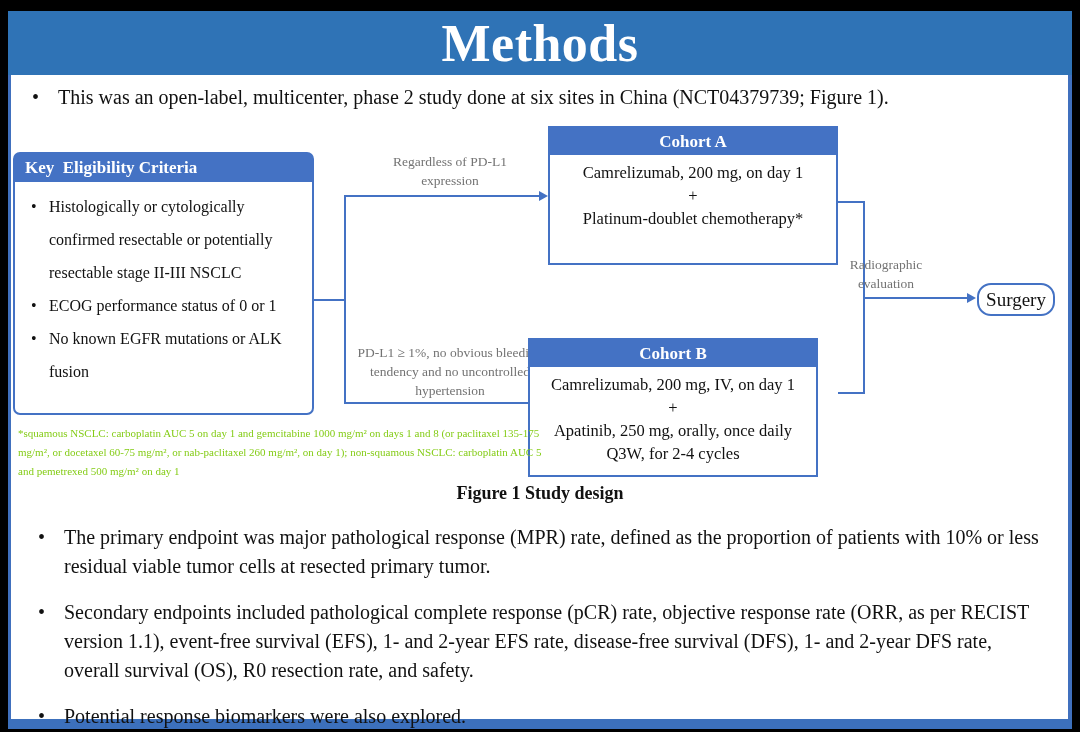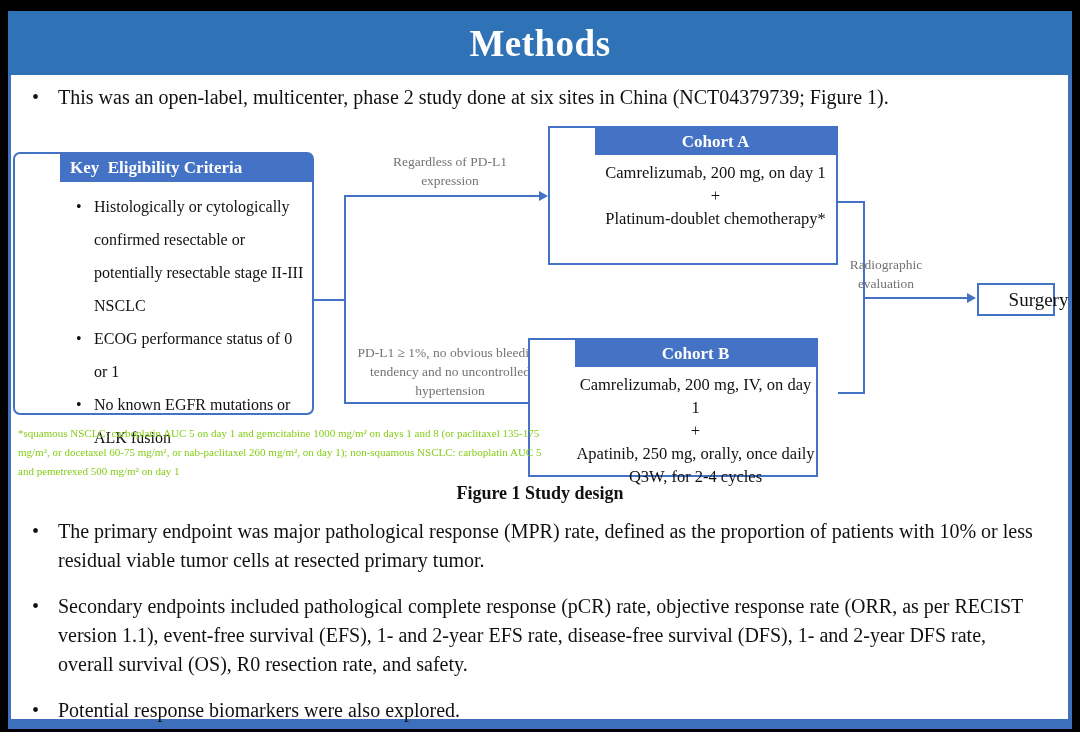--- a/index.html
+++ b/index.html
@@ -5,45 +5,45 @@
   html,body{margin:0;padding:0;}
   body{
     width:1080px;height:732px;position:relative;background:#000;
     font-family:"Liberation Serif","DejaVu Serif",serif;color:#111;
     overflow:hidden;
   }
   .abs{position:absolute;}
   
   .titlebar{left:8px;top:11px;width:1064px;height:64px;background:#2F73B6;
     display:flex;align-items:center;justify-content:center;}
-  .title{color:#fff;font-size:37px;font-weight:bold;letter-spacing:.5px;}
+  .title{color:#fff;font-size:52px;font-weight:bold;letter-spacing:.5px;}
   .content{left:8px;top:75px;width:1064px;height:644px;background:#fff;
     border-left:3px solid #4070BE;border-right:4px solid #4070BE;box-sizing:border-box;}
   .bottombar{left:8px;top:719px;width:1064px;height:10px;background:#3C70BC;}
   
   .bullet{position:relative;padding-left:28px;font-size:20px;line-height:29px;}
   .bullet::before{content:"\2022";position:absolute;left:2px;}
   .intro{left:30px;top:83px;width:1014px;}
-  .endpoints{left:30px;top:517px;width:1014px;list-style:none;margin:0;padding:0;}
+  .endpoints{left:30px;top:517px;width:1014px;list-style:none;margin:6px;padding:0;}
   .endpoints .bullet + .bullet{margin-top:17px;}
   
-  .dbox{background:#fff;border:2px solid #4472C4;box-sizing:border-box;padding-left:45px;}
+  .dbox{background:#fff;border:2px solid #4472C4;box-sizing:border-box;}
   .dbox .hdr{background:#4472C4;color:#fff;font-weight:bold;}
   .elig{left:13px;top:152px;width:301px;height:263px;border-radius:7px;}
   .elig .hdr{height:28px;line-height:28px;font-size:17px;padding-left:10px;white-space:pre-wrap;}
   .elig ul{list-style:none;margin:8px 4px 0 10px;padding:0;}
   .elig li{position:relative;padding-left:24px;font-size:16px;line-height:33px;}
   .elig li::before{content:"\2022";position:absolute;left:6px;}
   .cohort{width:290px;height:139px;}
   .cohort-a{left:548px;top:126px;}
   .cohort-b{left:528px;top:338px;}
   .cohort .hdr{height:27px;line-height:27px;font-size:17px;text-align:center;}
   .cohort .body{padding-top:6px;text-align:center;font-size:16.5px;line-height:23px;}
   .surgery{left:977px;top:283px;width:78px;height:33px;display:flex;
-    align-items:center;justify-content:center;font-size:19px;}
+    align-items:center;justify-content:center;font-size:19px;border-radius:14px;}
   
   .line{background:#4472C4;}
   .arrowhead{width:0;height:0;border-top:5px solid transparent;
     border-bottom:5px solid transparent;border-left:9px solid #4472C4;}
   
   .lbl{font-size:13.5px;line-height:19px;text-align:center;color:#737373;}
   .lbl-top{left:365px;top:152px;width:170px;}
   .lbl-bot{left:352px;top:343px;width:196px;}
   .lbl-rad{left:838px;top:255px;width:96px;}
   .footnote{left:18px;top:424px;width:532px;font-size:11px;line-height:19px;color:#84cc16;}

